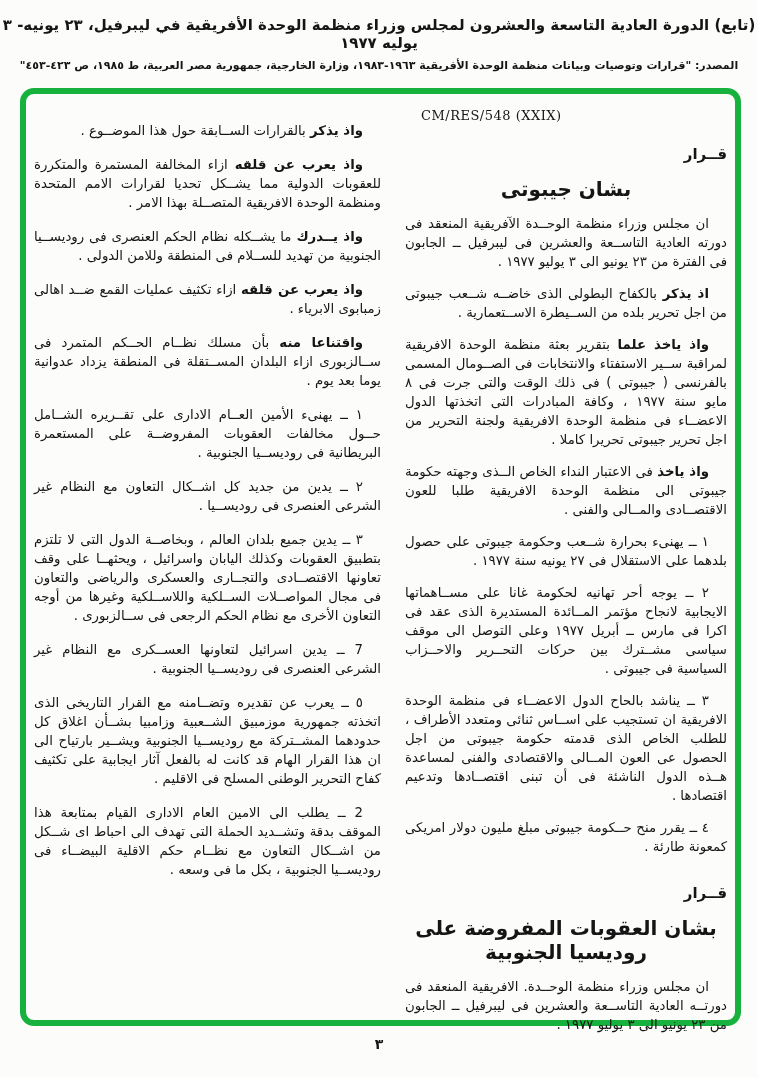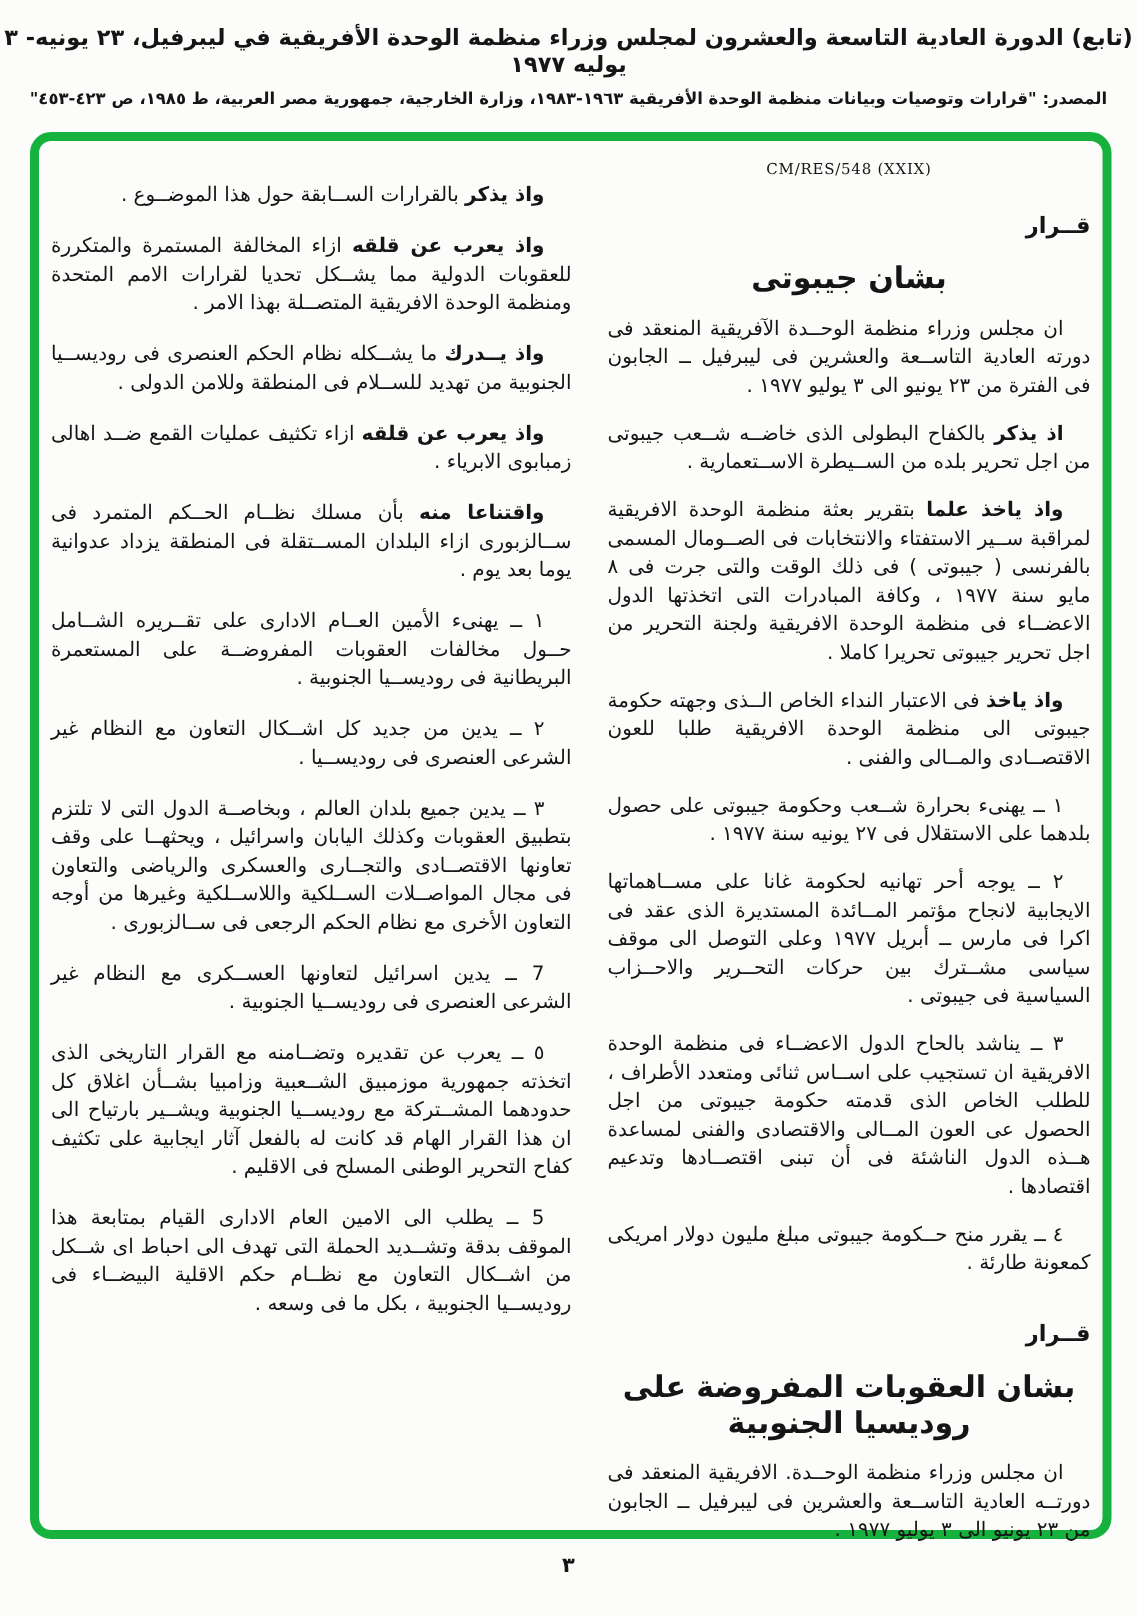--- a/index.html
+++ b/index.html
@@ -18,23 +18,23 @@
   .frame{
     position:absolute;left:20px;top:88px;width:721px;height:938px;
     box-sizing:border-box;border:6px solid #17b13e;border-radius:14px;
     padding:12px 8px 0 8px;background:transparent;
   }
   .columns{display:flex;direction:rtl;gap:24px;height:100%;}
   .col{box-sizing:border-box;}
   .col-right{width:322px;flex:0 0 322px;}
   .col-left{flex:1 1 auto;}
   .res-code{
-    direction:ltr;text-align:center;
+    direction:ltr;text-align:left;
     font-family:"DejaVu Serif","Liberation Serif",serif;
-    font-size:10px;letter-spacing:.5px;margin:2px 0 0 0;
+    font-size:13px;letter-spacing:.5px;margin:2px 0 0 16px;
   }
   .res-title{text-align:right;font-weight:bold;font-size:15px;margin-top:22px;}
   .res-subtitle{text-align:center;font-weight:bold;font-size:20px;margin-top:14px;}
   .para{
     font-size:13.3px;line-height:19px;text-align:justify;
     text-indent:18px;margin:13px 0 0 0;direction:rtl;
   }
   .col-left .para{margin-top:15px;}
   .para b{font-weight:bold;}
   .res549-block{margin-top:28px;}
@@ -79,19 +79,19 @@
       <p class="para"><b>واذ يذكر</b><span> بالقرارات الســابقة حول هذا الموضــوع .</span></p>
       <p class="para"><b>واذ يعرب عن قلقه</b><span> ازاء المخالفة المستمرة والمتكررة للعقوبات الدولية مما يشــكل تحديا لقرارات الامم المتحدة ومنظمة الوحدة الافريقية المتصــلة بهذا الامر .</span></p>
       <p class="para"><b>واذ يــدرك</b><span> ما يشــكله نظام الحكم العنصرى فى روديســيا الجنوبية من تهديد للســلام فى المنطقة وللامن الدولى .</span></p>
       <p class="para"><b>واذ يعرب عن قلقه</b><span> ازاء تكثيف عمليات القمع ضــد اهالى زمبابوى الابرياء .</span></p>
       <p class="para"><b>واقتناعا منه</b><span> بأن مسلك نظــام الحــكم المتمرد فى ســالزبورى ازاء البلدان المســتقلة فى المنطقة يزداد عدوانية يوما بعد يوم .</span></p>
       <p class="para"><span>١ ــ يهنىء الأمين العــام الادارى على تقــريره الشــامل حــول مخالفات العقوبات المفروضــة على المستعمرة البريطانية فى روديســيا الجنوبية .</span></p>
       <p class="para"><span>٢ ــ يدين من جديد كل اشــكال التعاون مع النظام غير الشرعى العنصرى فى روديســيا .</span></p>
       <p class="para"><span>٣ ــ يدين جميع بلدان العالم ، وبخاصــة الدول التى لا تلتزم بتطبيق العقوبات وكذلك اليابان واسرائيل ، ويحثهــا على وقف تعاونها الاقتصــادى والتجــارى والعسكرى والرياضى والتعاون فى مجال المواصــلات الســلكية واللاســلكية وغيرها من أوجه التعاون الأخرى مع نظام الحكم الرجعى فى ســالزبورى .</span></p>
       <p class="para"><span>7 ــ يدين اسرائيل لتعاونها العســكرى مع النظام غير الشرعى العنصرى فى روديســيا الجنوبية .</span></p>
       <p class="para"><span>٥ ــ يعرب عن تقديره وتضــامنه مع القرار التاريخى الذى اتخذته جمهورية موزمبيق الشــعبية وزامبيا بشــأن اغلاق كل حدودهما المشــتركة مع روديســيا الجنوبية ويشــير بارتياح الى ان هذا القرار الهام قد كانت له بالفعل آثار ايجابية على تكثيف كفاح التحرير الوطنى المسلح فى الاقليم .</span></p>
-      <p class="para"><span>5 ــ يطلب الى الامين العام الادارى القيام بمتابعة هذا الموقف بدقة وتشــديد الحملة التى تهدف الى احباط اى شــكل من اشــكال التعاون مع نظــام حكم الاقلية البيضــاء فى روديســيا الجنوبية ، بكل ما فى وسعه .</span></p>
+      <p class="para"><span>2 ــ يطلب الى الامين العام الادارى القيام بمتابعة هذا الموقف بدقة وتشــديد الحملة التى تهدف الى احباط اى شــكل من اشــكال التعاون مع نظــام حكم الاقلية البيضــاء فى روديســيا الجنوبية ، بكل ما فى وسعه .</span></p>
     </div>
 
   </div>
 </div>
 
 <div class="page-number">٣</div>
 
 </body></html>

